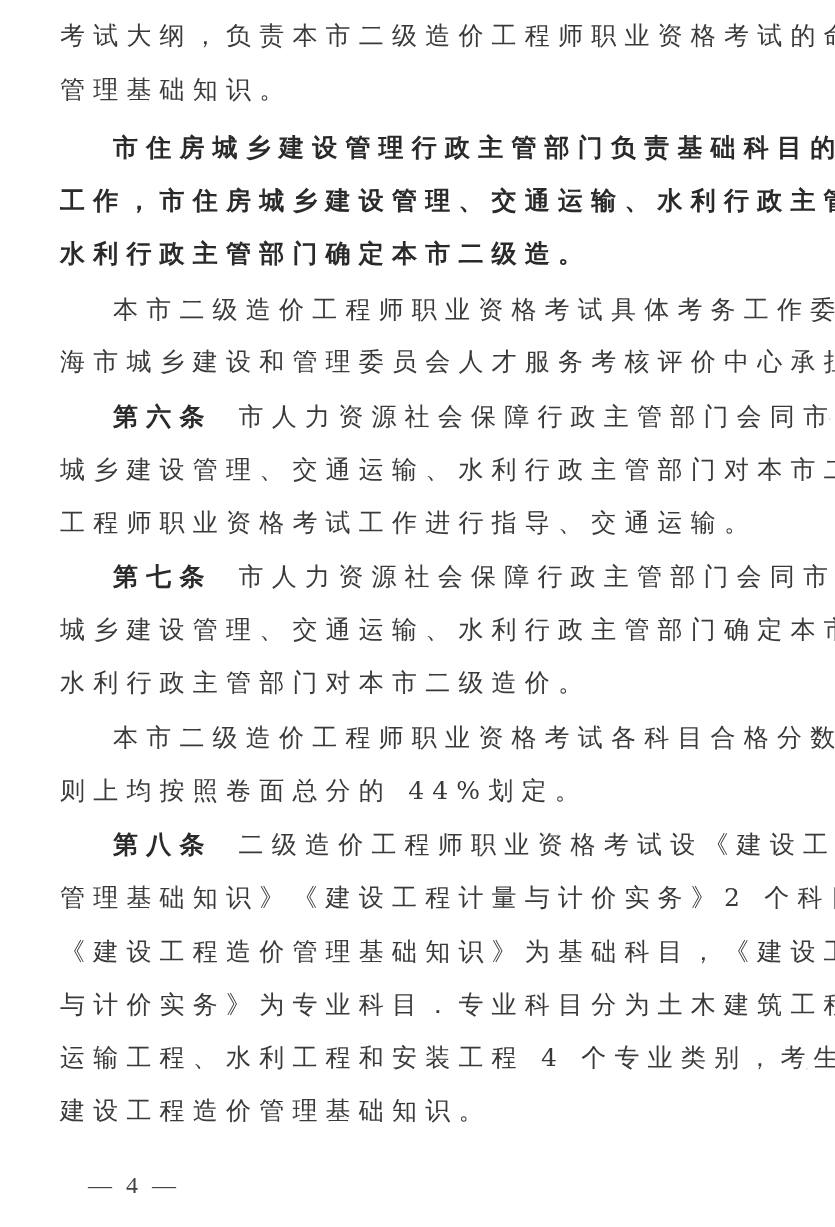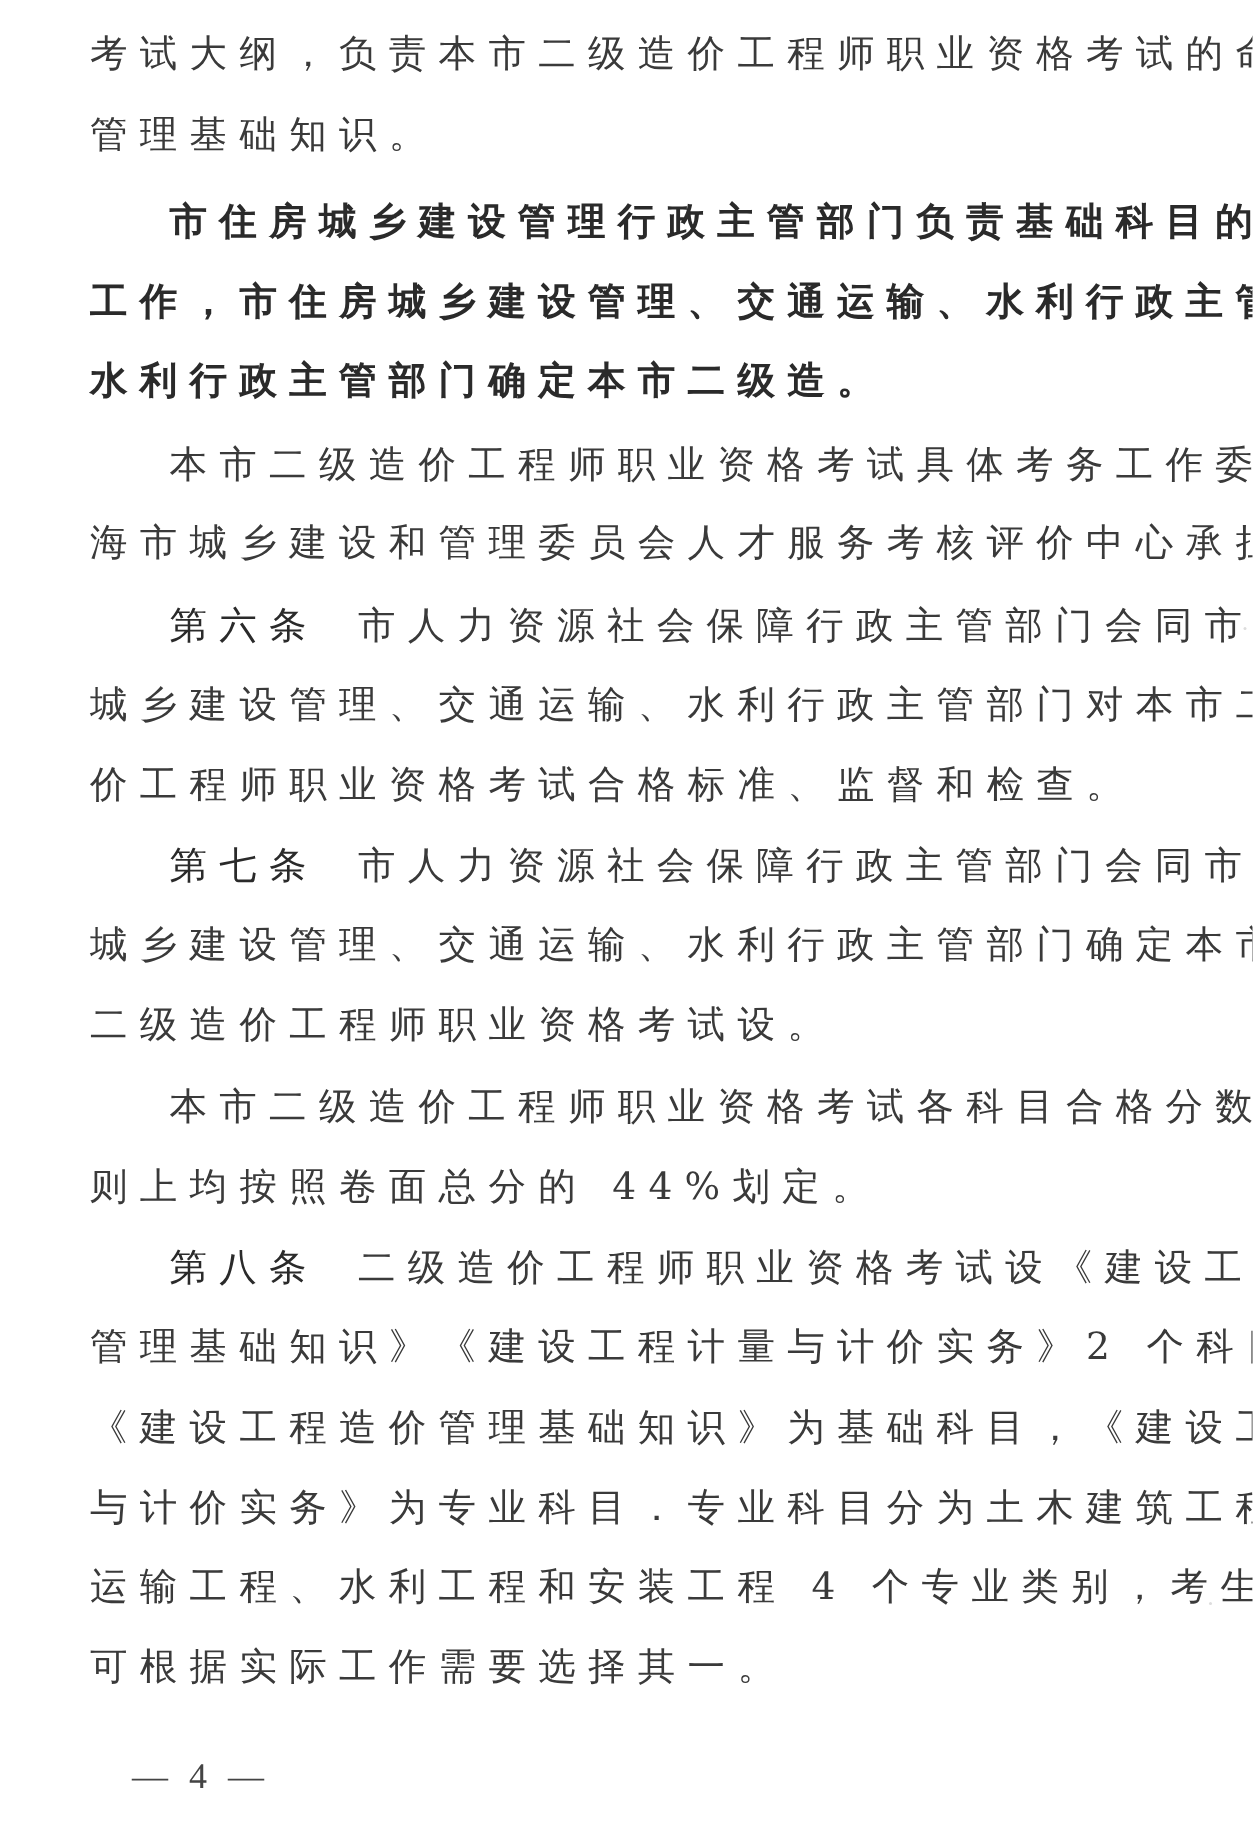--- a/index.html
+++ b/index.html
@@ -7,21 +7,21 @@
     width: 835px; height: 1227px; background: #ffffff; position: relative; overflow: hidden;
     font-family: "DejaVu Serif", "Liberation Serif", serif; color: #3a3a3a;
   }
   .line {
     position: absolute; left: 60px; width: 710px; height: 40px;
     font-size: 25px; line-height: 40px; white-space: nowrap;
     letter-spacing: 8.2px;
   }
   .line.indent { left: 113px; width: 657px; }
   .bold { font-weight: bold; color: #2a2a2a; }
-  .lead { font-weight: normal; color: #2a2a2a; margin-right: 26px; }
+  .lead { font-weight: bold; color: #2a2a2a; margin-right: 26px; }
   .pagenum {
     position: absolute; left: 88px; top: 1168px; font-size: 24px; line-height: 34px;
     color: #444; letter-spacing: 4px; font-family: "Liberation Serif", serif;
   }
   .speck { position:absolute; width:2px; height:2px; background:#ddd; border-radius:1px; }
 </style>
 </head>
 <body>
 
 <div>
@@ -33,37 +33,37 @@
   <div class="line bold" style="top:181px">工作，市住房城乡建设管理、交通运输、水利行政主管部门按</div>
   <div class="line bold" style="top:234px">水利行政主管部门确定本市二级造。</div>
 
   <div class="line indent" style="top:290px">本市二级造价工程师职业资格考试具体考务工作委托上</div>
   <div class="line" style="top:342px">海市城乡建设和管理委员会人才服务考核评价中心承担。</div>
 
   <div class="line indent" style="top:397px">
     <span class="lead">第六条</span><span>市人力资源社会保障行政主管部门会同市住房</span>
   </div>
   <div class="line" style="top:450px">城乡建设管理、交通运输、水利行政主管部门对本市二级造价</div>
-  <div class="line" style="top:503px">价工程师职业资格考试合格标准、监督和检查。</div>
+  <div class="line" style="top:503px">工程师职业资格考试工作进行指导、交通运输。</div>
 
   <div class="line indent" style="top:557px">
     <span class="lead">第七条</span><span>市人力资源社会保障行政主管部门会同市住房</span>
   </div>
   <div class="line" style="top:610px">城乡建设管理、交通运输、水利行政主管部门确定本市二级造</div>
-  <div class="line" style="top:663px">二级造价工程师职业资格考试设。</div>
+  <div class="line" style="top:663px">水利行政主管部门对本市二级造价。</div>
 
   <div class="line indent" style="top:718px">本市二级造价工程师职业资格考试各科目合格分数线原</div>
   <div class="line" style="top:771px">则上均按照卷面总分的 44%划定。</div>
 
   <div class="line indent" style="top:825px">
     <span class="lead">第八条</span><span>二级造价工程师职业资格考试设《建设工程造价</span>
   </div>
   <div class="line" style="top:878px">管理基础知识》《建设工程计量与计价实务》2 个科目．其中，</div>
   <div class="line" style="top:932px">《建设工程造价管理基础知识》为基础科目，《建设工程计量</div>
   <div class="line" style="top:985px">与计价实务》为专业科目．专业科目分为土木建筑工程、交通</div>
   <div class="line" style="top:1038px">运输工程、水利工程和安装工程 4 个专业类别，考生在报名时</div>
-  <div class="line" style="top:1091px">可根据实际工作需要选择其一。</div>
+  <div class="line" style="top:1091px">建设工程造价管理基础知识。</div>
 
   <div class="pagenum">— 4 —</div>
 
   <div class="speck" style="left:829px;top:418px"></div>
   <div class="speck" style="left:806px;top:1068px"></div>
 </div>
 
 </body></html>

